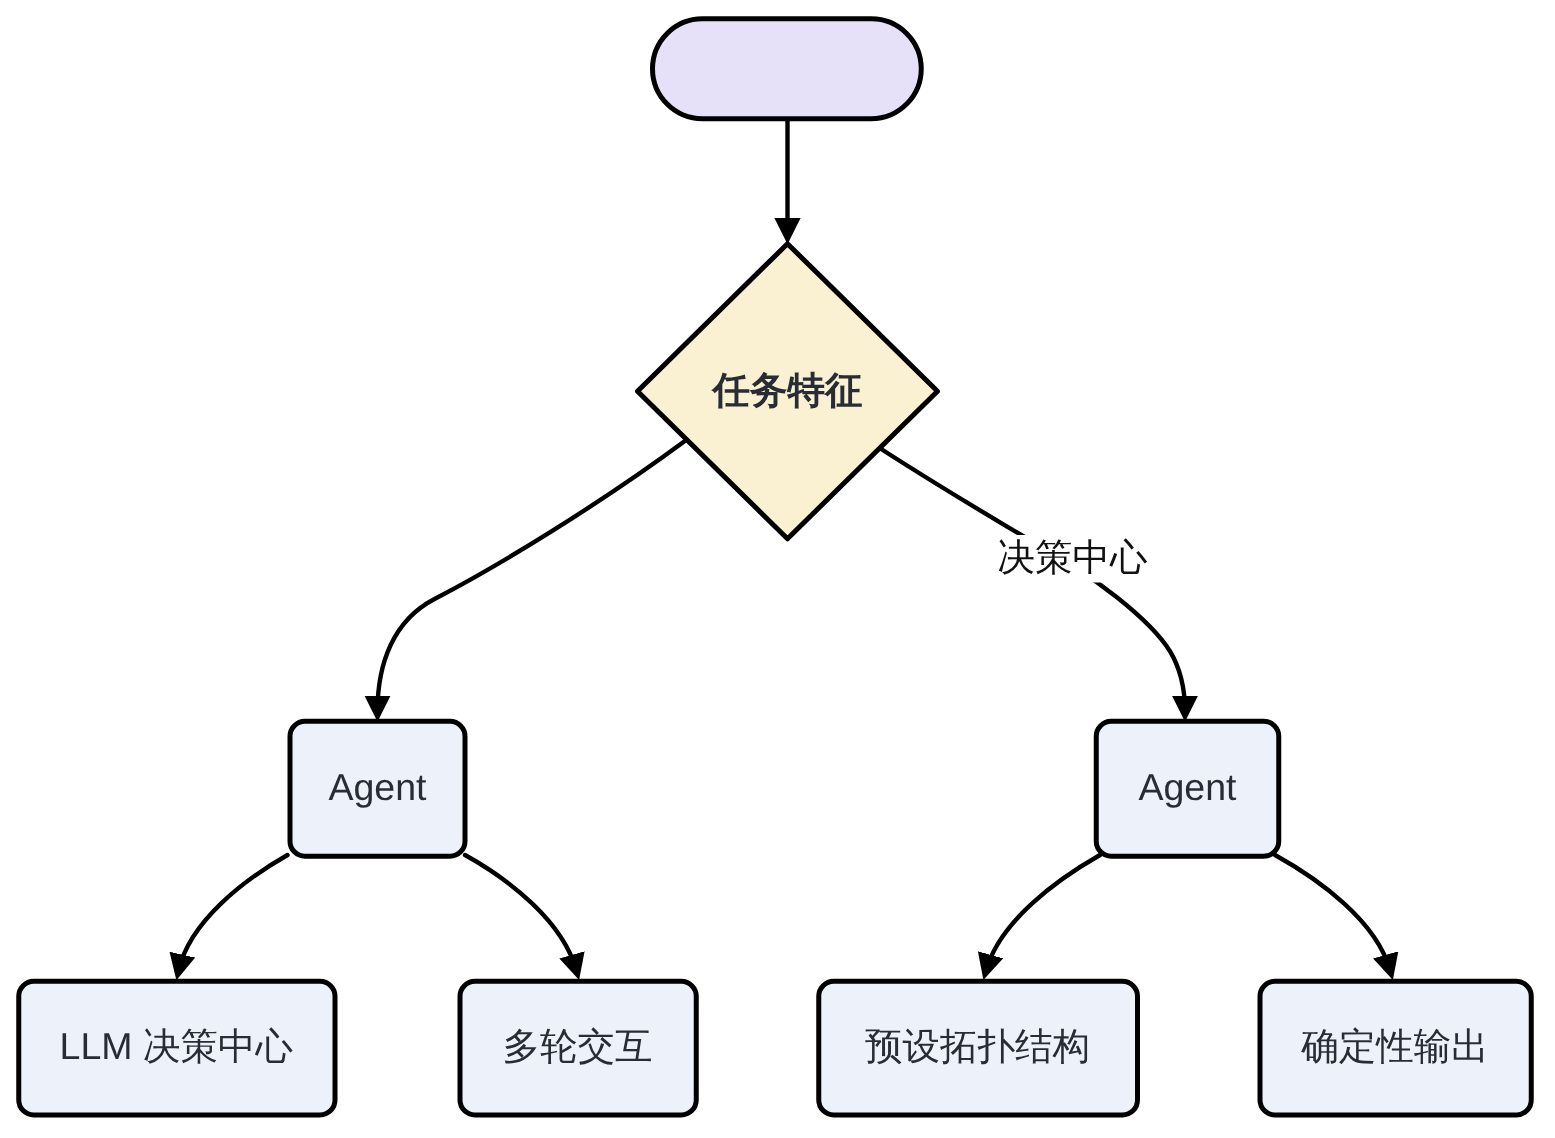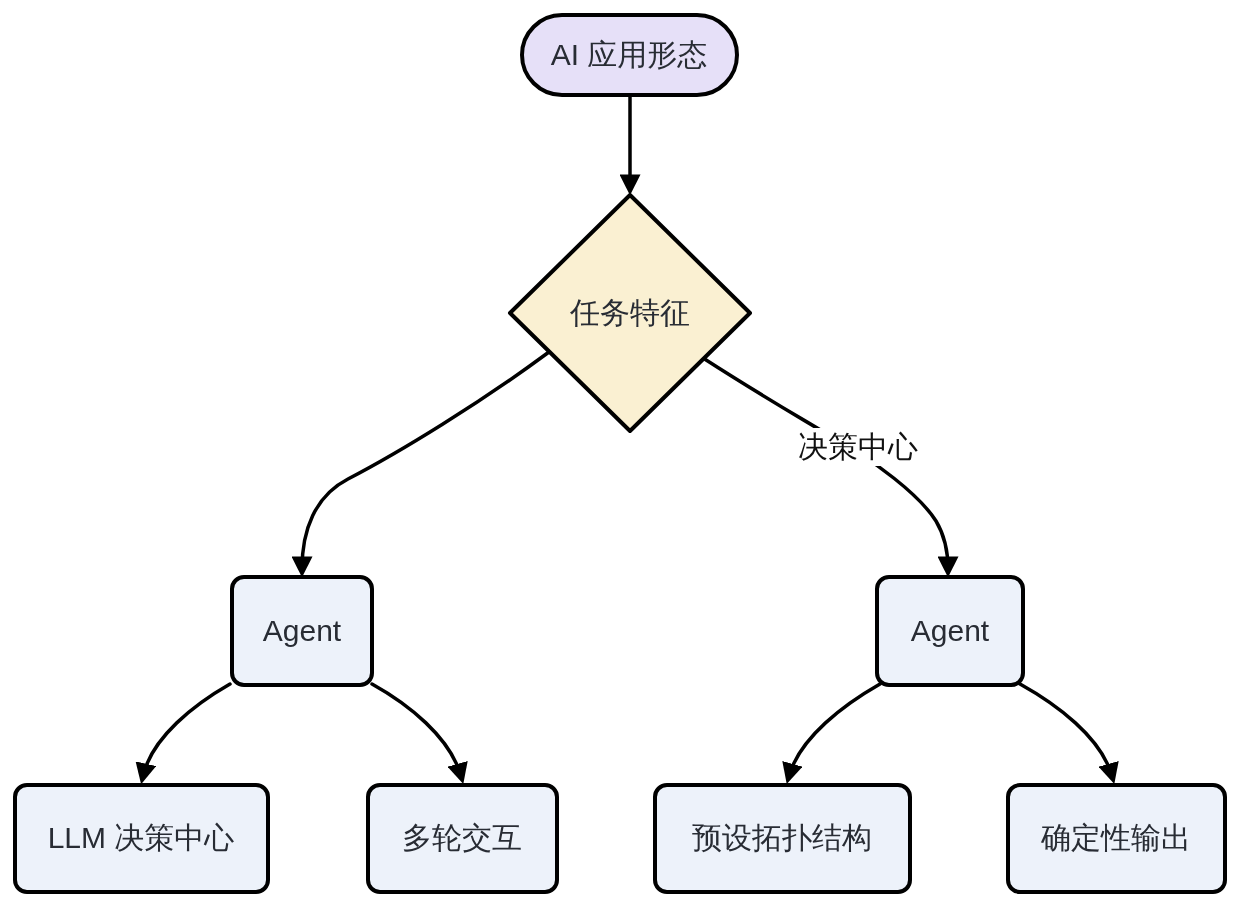--- a/index.html
+++ b/index.html
@@ -65,22 +65,21 @@
     <rect class="node-shape" x="232" y="577" width="140" height="108" rx="12" fill="#edf2fa"></rect>
     <rect class="node-shape" x="877" y="577" width="146" height="108" rx="12" fill="#edf2fa"></rect>
     <rect class="node-shape" x="15" y="785" width="253" height="107" rx="12" fill="#edf2fa"></rect>
     <rect class="node-shape" x="368" y="785" width="189" height="107" rx="12" fill="#edf2fa"></rect>
     <rect class="node-shape" x="655" y="785" width="255" height="107" rx="12" fill="#edf2fa"></rect>
     <rect class="node-shape" x="1008" y="785" width="217" height="107" rx="12" fill="#edf2fa"></rect>
   </svg>
 
   <div class="edge-label" style="left:858px; top:447px;">决策中心</div>
 
-  <div class="node-label" style="left:629px; top:55px;">AI 应用形态</div>
-  <div class="node-label" style="left:630px; top:313px;">任务特征</div>
+  <div class="node-label" style="left:630px; top:313px;font-weight:bold;">任务特征</div>
   <div class="node-label" style="left:302px; top:631px;">Agent</div>
   <div class="node-label" style="left:950px; top:631px;">Agent</div>
   <div class="node-label" style="left:141px; top:838px;">LLM 决策中心</div>
   <div class="node-label" style="left:462px; top:838px;">多轮交互</div>
   <div class="node-label" style="left:782px; top:838px;">预设拓扑结构</div>
   <div class="node-label" style="left:1116px; top:838px;">确定性输出</div>
 
 </div>
 
 </body></html>

